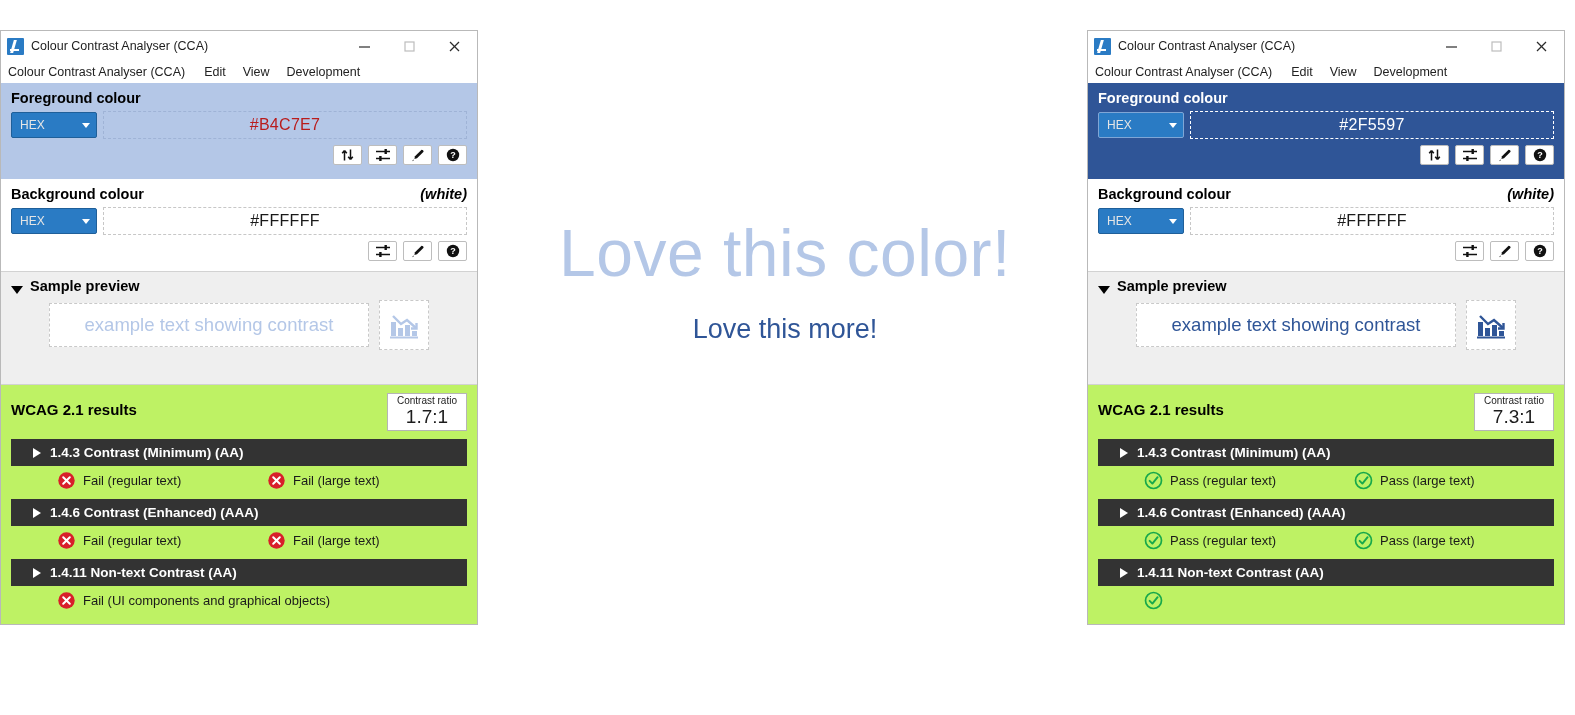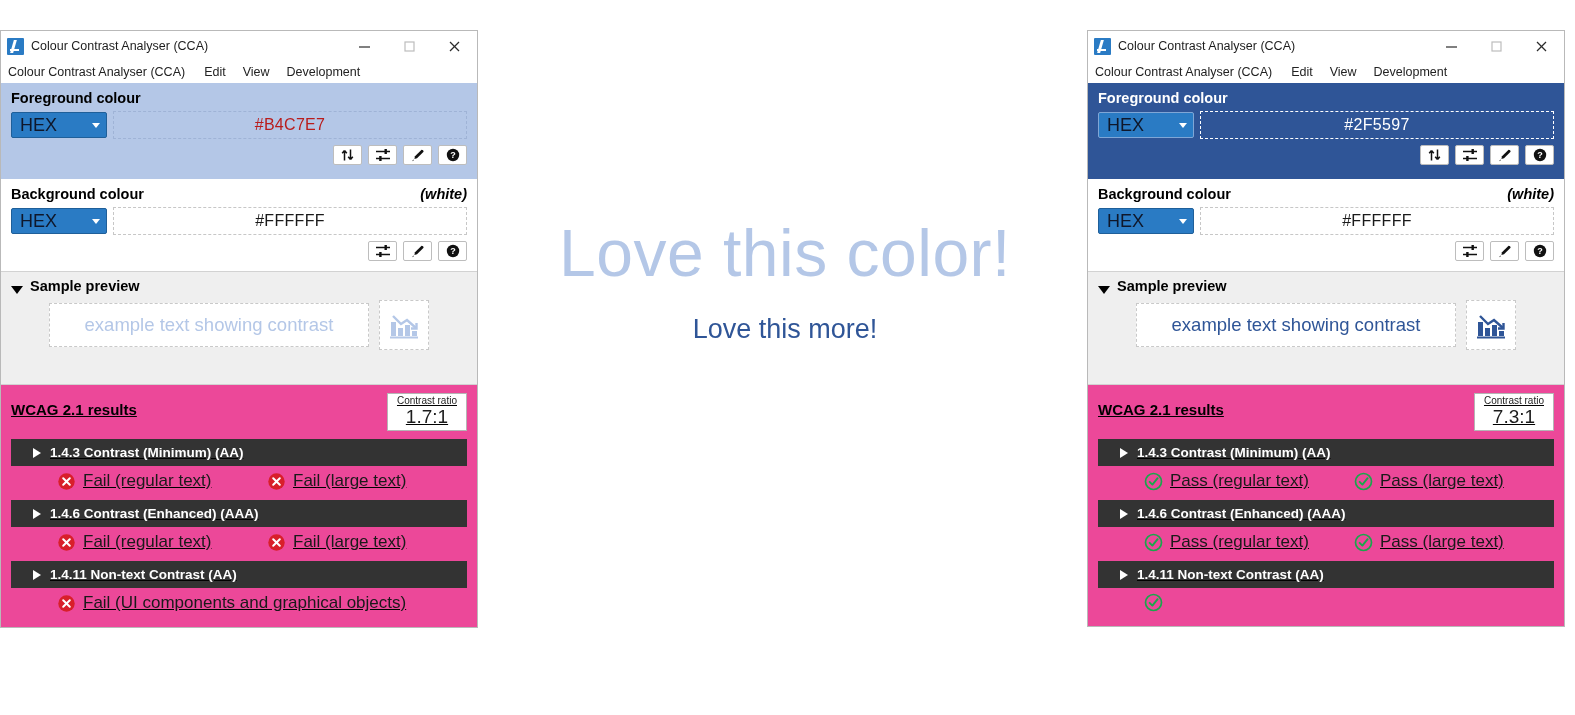--- a/index.html
+++ b/index.html
@@ -112,26 +112,26 @@
     font-weight:bold;
     font-size:14.5px;
   }
 
   .colour-row{
     display:flex;
     align-items:center;
     gap:6px;
   }
   .hex-select{
-    width:96px;height:26px;
+    width:86px;height:26px;
     background:#2a7bc4;
     border:1px solid #1f5f99;
     border-radius:2px;
-    color:#0f172a;
-    font-size:18px;
+    color:#e5e5e5;
+    font-size:12px;
     display:flex;
     align-items:center;
     padding:0 6px 0 8px;
     box-sizing:border-box;
     justify-content:space-between;
     cursor:pointer;
   }
   .hex-select .chev{
     width:0;height:0;
     border-left:4.5px solid transparent;
@@ -232,24 +232,23 @@
     display:flex;
     align-items:center;
     justify-content:center;
     box-sizing:border-box;
   }
   #window-left .sample-text{ color:#b4c7e7; }
   #window-right .sample-text{ color:#2f5597; }
 
   
   .wcag-section{
-    background:#ec4899;
+    background:#bef264;
     padding:8px 10px 10px 10px;
     box-sizing:border-box;
-    text-decoration:underline;
   }
   .wcag-head{
     display:flex;
     justify-content:space-between;
     align-items:flex-start;
     margin-bottom:8px;
   }
   .wcag-title{
     font-size:15px;
     font-weight:bold;
@@ -283,21 +282,21 @@
     width:0;height:0;
     border-top:5.5px solid transparent;
     border-bottom:5.5px solid transparent;
     border-left:8px solid #ffffff;
     flex:0 0 auto;
   }
   .result-row{
     display:flex;
     align-items:flex-end;
     padding:5px 0 4px 0;
-    font-size:17px;
+    font-size:13px;
     color:#1a1a1a;
   }
   .result-item{
     display:flex;
     align-items:center;
     gap:7px;
     width:210px;
     padding-left:46px;
     box-sizing:border-box;
     white-space:nowrap;

